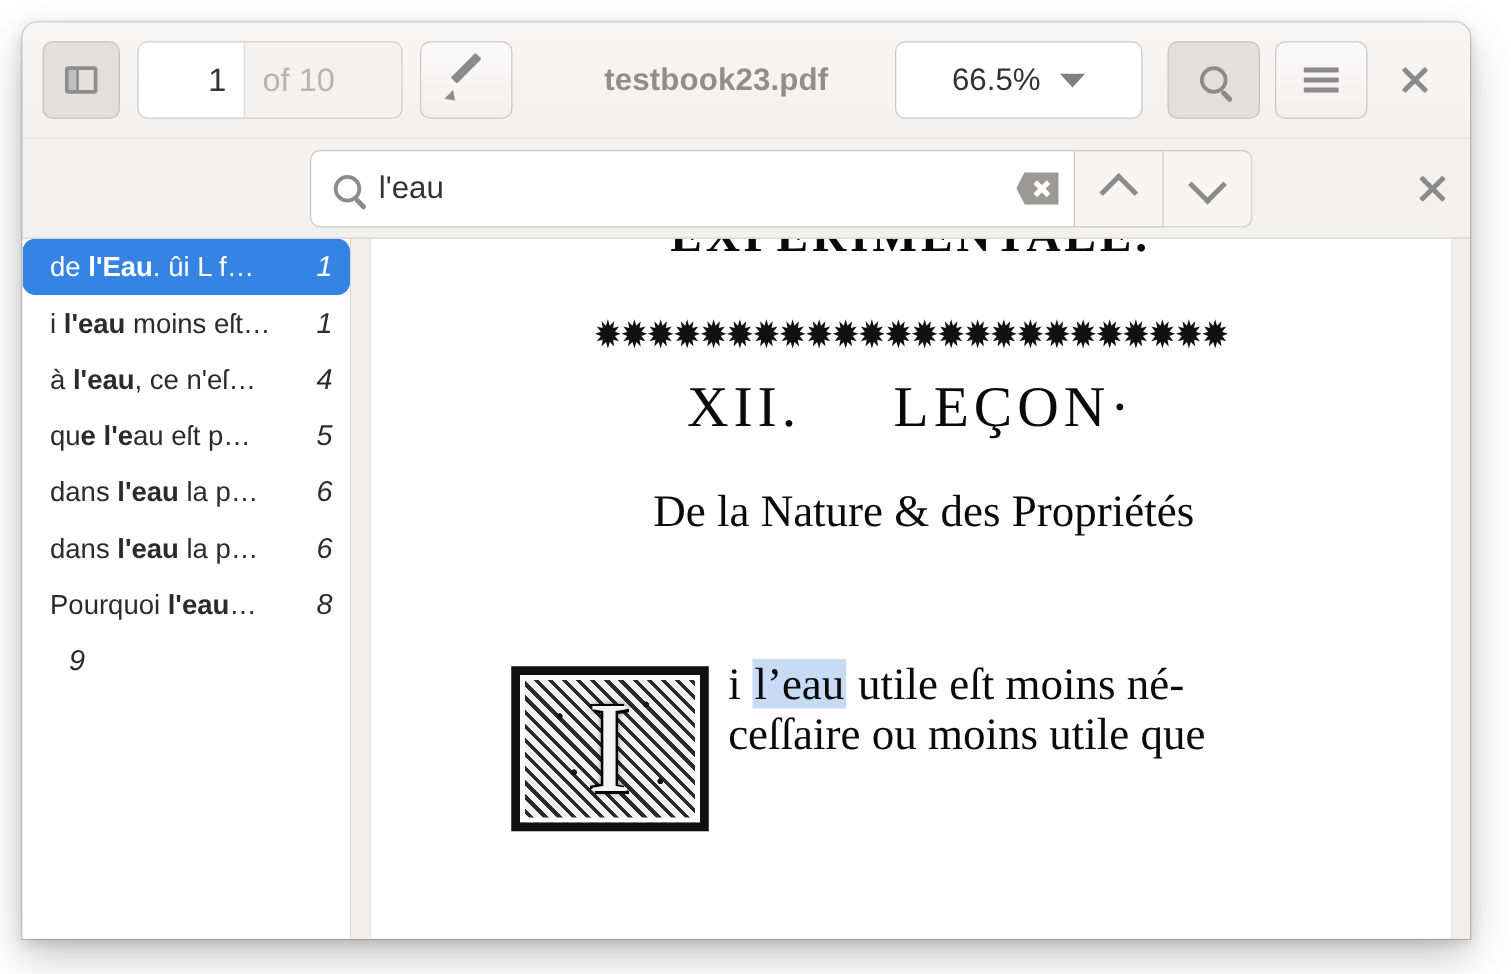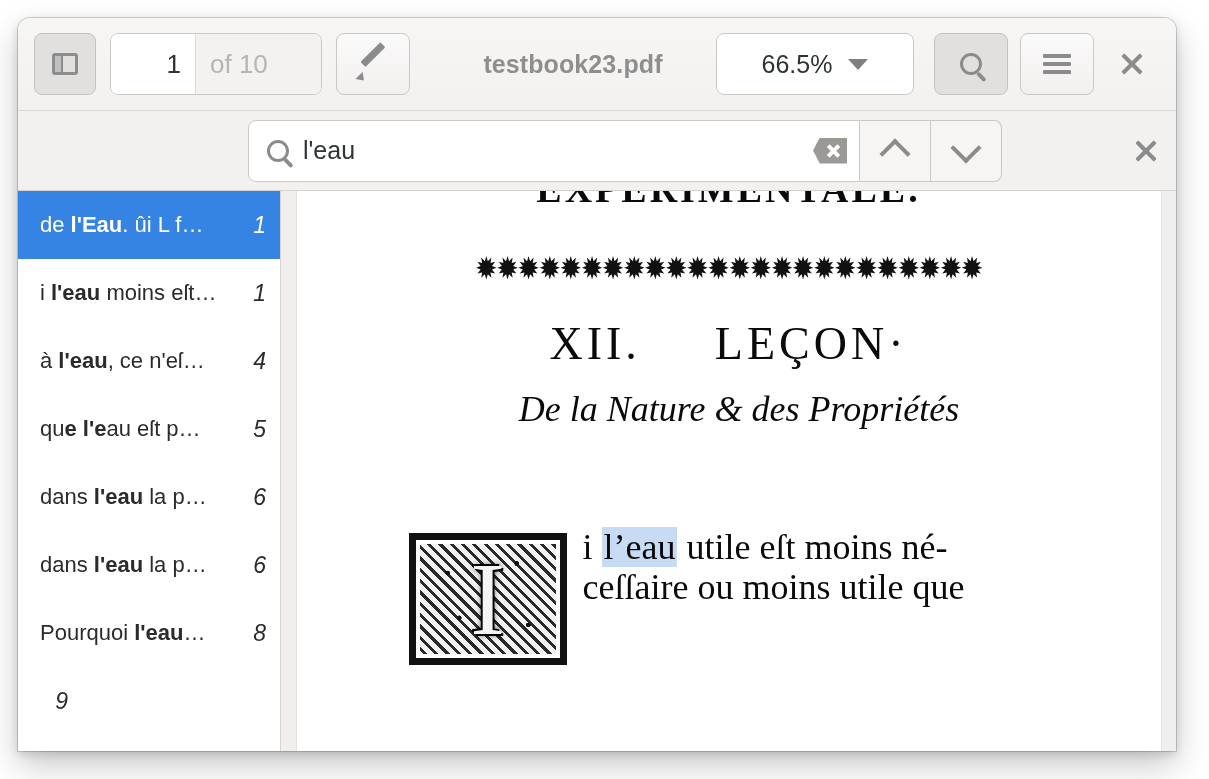--- a/index.html
+++ b/index.html
@@ -304,29 +304,30 @@
   #sidebar {
     width: 263px;
     flex: 0 0 263px;
     background: #ffffff;
     border-right: 1px solid #d8d5d2;
     overflow: hidden;
     padding-top: 0;
   }
 
   .result-row {
-    height: 68px;
+    height: 45px;
     display: flex;
     align-items: center;
     padding: 0 14px 0 22px;
     font-size: 22px;
     color: #2b2b2b;
     cursor: pointer;
     white-space: nowrap;
     overflow: hidden;
+    border-radius: 10px;
   }
   .result-row.selected { background: #3584e4; color: #ffffff; }
   .result-text {
     flex: 1;
     overflow: hidden;
     text-overflow: clip;
     white-space: nowrap;
   }
   .result-text b { font-weight: bold; }
   .result-page {
@@ -381,37 +382,36 @@
     letter-spacing: -1.5px;
     color: #111;
     font-family: "DejaVu Sans", sans-serif;
     font-weight: bold;
     white-space: nowrap;
     transform: scaleY(1.15);
   }
 
   #lesson-number {
     position: absolute;
-    top: 126px;
+    top: 108px;
     left: 0; right: 0;
     text-align: center;
     font-size: 46px;
     letter-spacing: 4px;
     font-family: "Liberation Serif", serif;
     color: #0a0a0a;
   }
   #lesson-number .sp { letter-spacing: 10px; }
 
   #subtitle {
     position: absolute;
     top: 196px;
     left: 0; right: 0;
     text-align: center;
     font-size: 36px;
-    font-style: italic;
     font-family: "Liberation Serif", serif;
     color: #0a0a0a;
     line-height: 1.25;
     padding-left: 21px;
   }
   .hl-active {
     background: #77a9e2;
     padding: 0 2px;
   }
   .hl-match {

